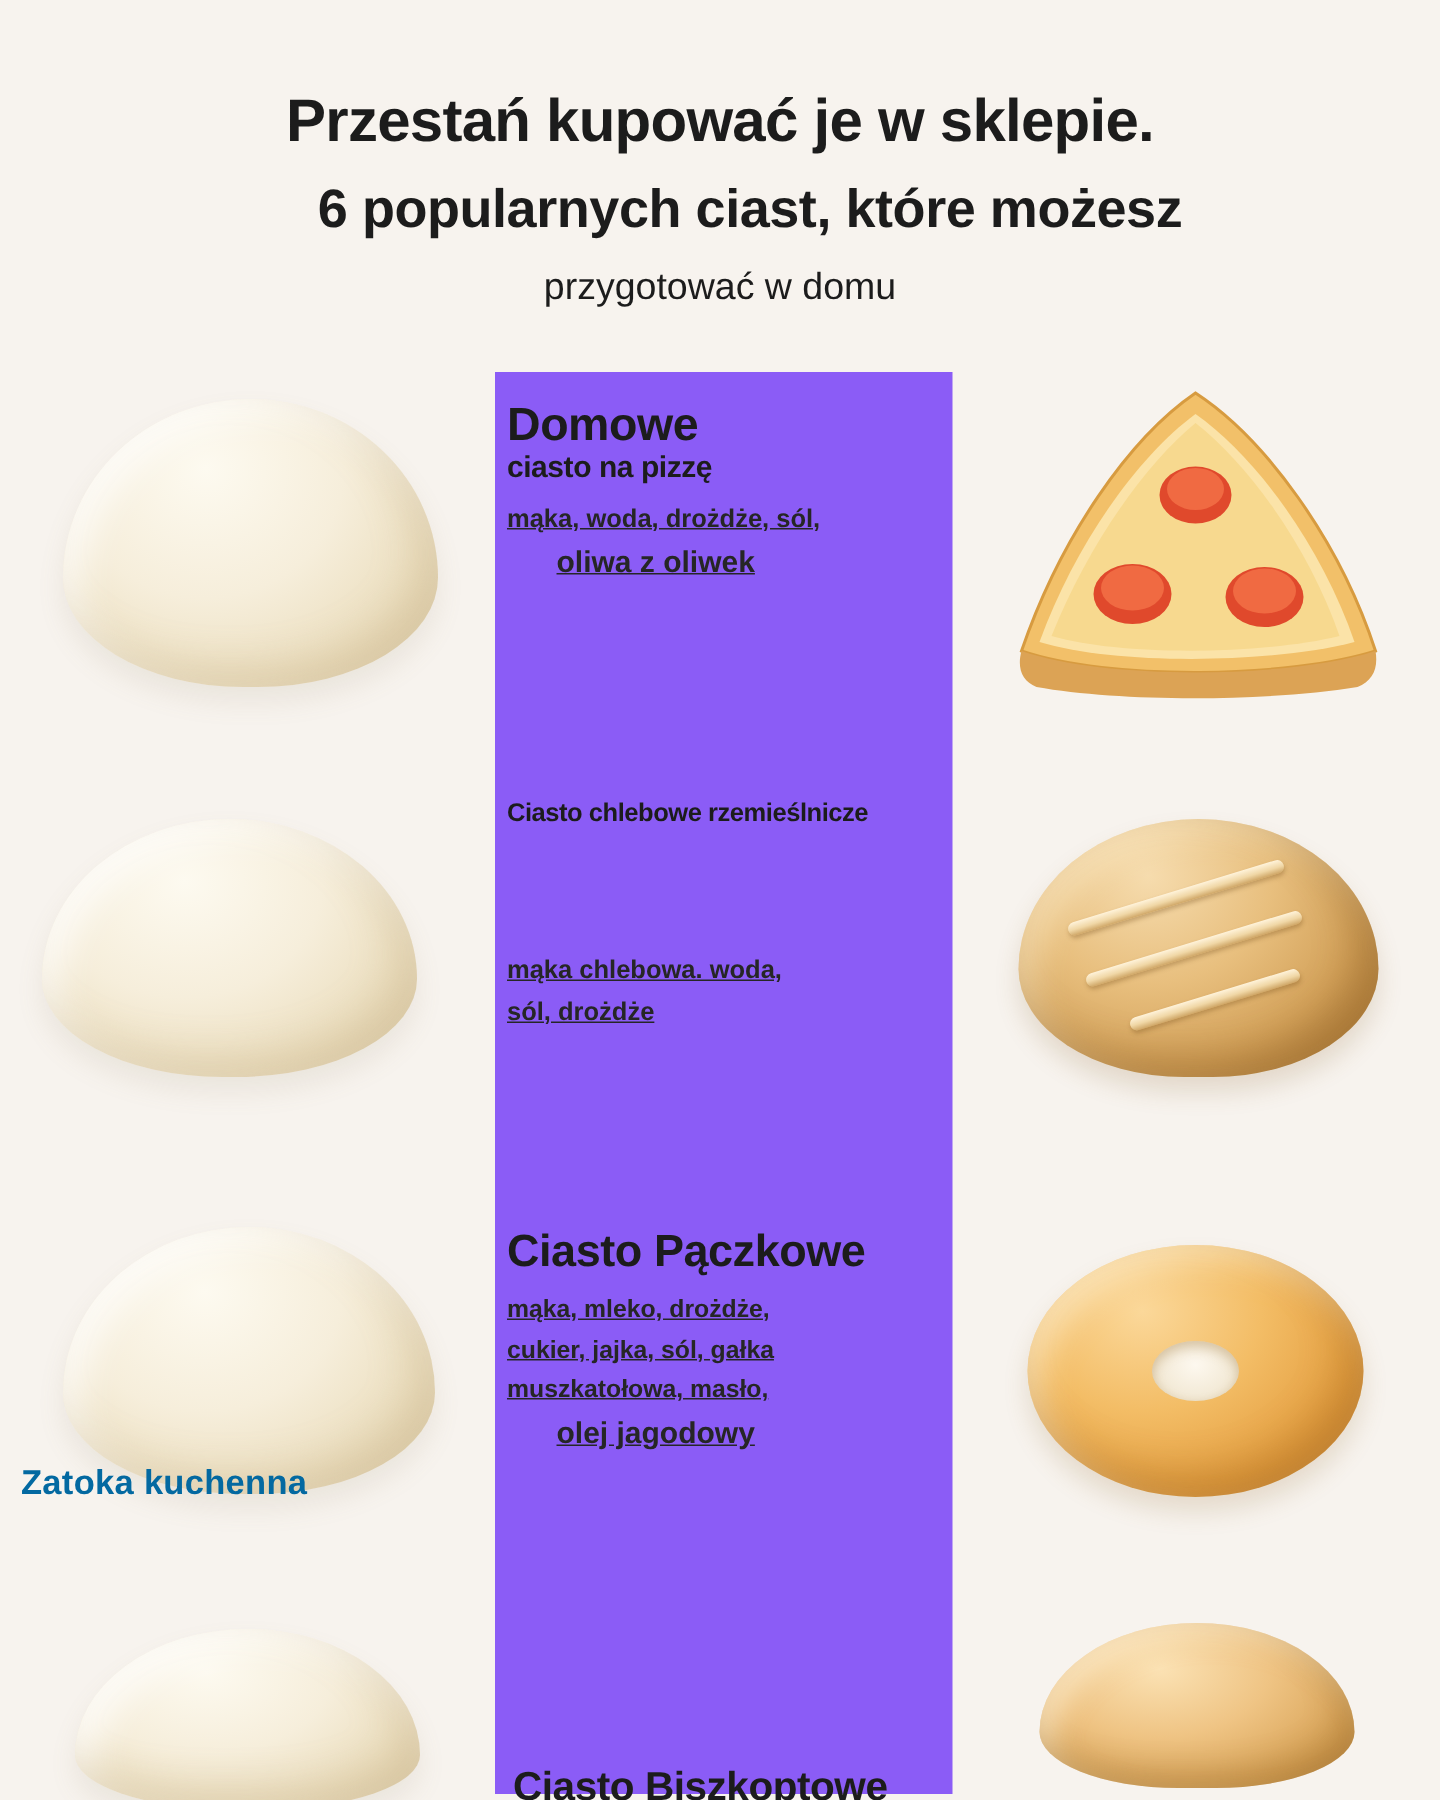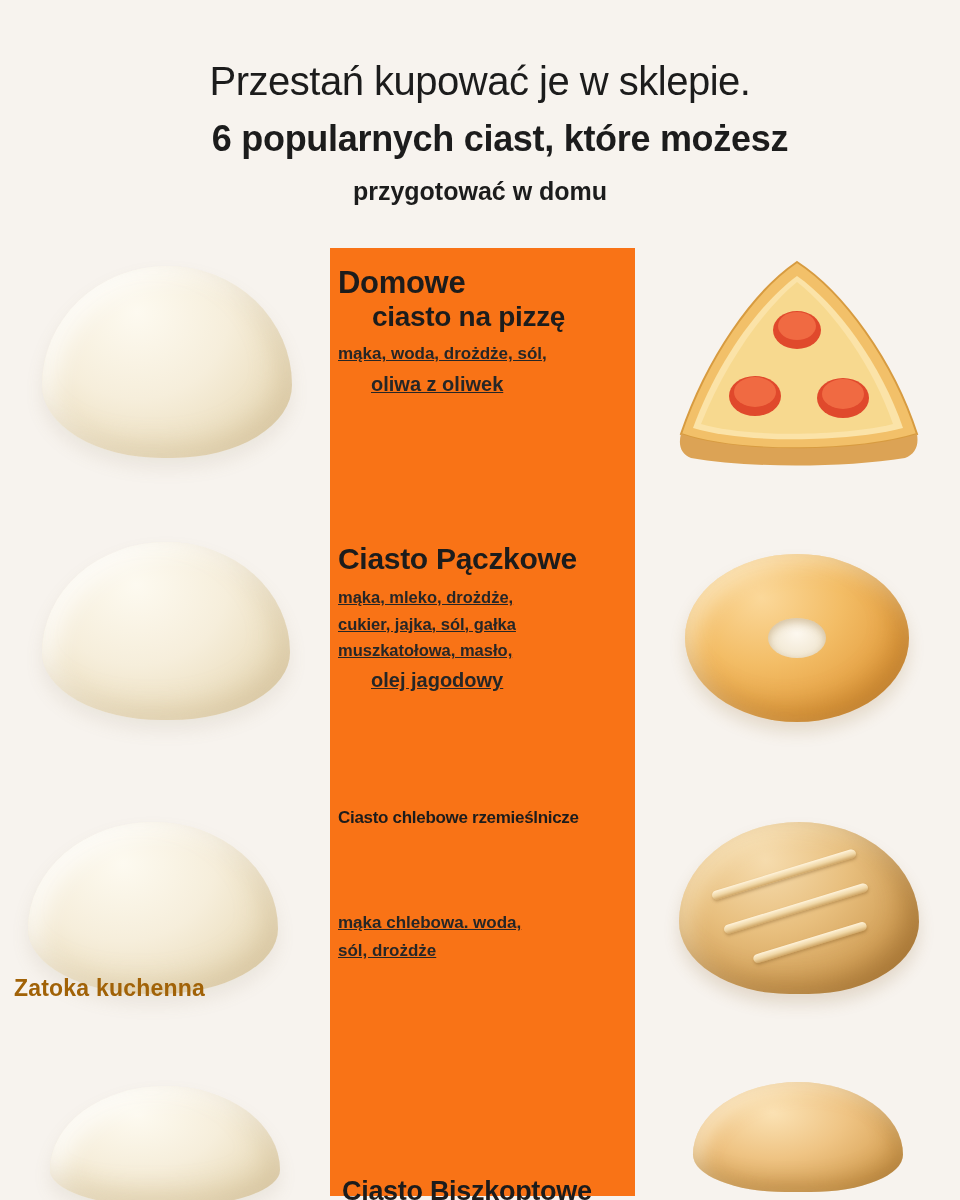--- a/index.html
+++ b/index.html
@@ -16,36 +16,36 @@
     color: #1c1c1c;
   }
 
   
   .header {
     padding-top: 58px;
     text-align: center;
   }
   .headline-1 {
     font-size: 40px;
-    font-weight: normal;
+    font-weight: bold;
     letter-spacing: -0.5px;
     line-height: 1.15;
     margin: 0 0 14px 0;
   }
   .headline-2 {
     font-size: 36px;
     font-weight: bold;
     letter-spacing: -0.3px;
     line-height: 1.15;
     margin: 0 0 18px 0;
     padding-left: 40px;
   }
   .headline-3 {
     font-size: 25px;
-    font-weight: bold;
+    font-weight: normal;
     margin: 0;
     text-align: center;
   }
 
   
   .rows {
     position: relative;
     margin-top: 42px;
   }
   .row {
@@ -59,41 +59,41 @@
   .col-left {
     width: 330px;
     flex: 0 0 330px;
     position: relative;
     height: 100%;
   }
   .col-mid {
     width: 305px;
     flex: 0 0 305px;
     position: relative;
-    background: #f97316;
+    background: #8b5cf6;
     height: 100%;
     padding-left: 8px;
     box-sizing: border-box;
   }
   .col-right {
     flex: 1 1 auto;
     position: relative;
     height: 100%;
   }
 
   .title {
     font-size: 30px;
     font-weight: bold;
     line-height: 1.12;
     letter-spacing: -0.3px;
     margin: 0;
     padding-top: 18px;
   }
   .title.two-line .t-line-1 { display: block; font-size: 31px; }
-  .title.two-line .t-line-2 { display: block; font-size: 28px; margin-left: 34px; }
+  .title.two-line .t-line-2 { display: block; font-size: 20px; }
 
   .ingredients {
     margin: 8px 0 0 0;
     font-size: 17px;
     line-height: 1.62;
     font-weight: 600;
     color: #262626;
     text-decoration: underline;
   }
   .ingredients .big {
@@ -128,21 +128,21 @@
   .dough-4 { left: 50px; top: 10px; width: 230px; height: 120px;
              border-radius: 50% 50% 45% 45% / 70% 70% 30% 30%; }
 
   
   .watermark {
     position: absolute;
     left: 14px;
     top: 975px;
     font-size: 23px;
     font-weight: bold;
-    color: #a16207;
+    color: #0369a1;
     letter-spacing: 0.2px;
   }
 
   
   .food { position: absolute; }
 
   
   .pizza { left: 12px; top: 8px; width: 300px; height: 210px; }
 
   
@@ -242,58 +242,58 @@
         <ellipse cx="150" cy="74" rx="24" ry="19" fill="#e0492c"></ellipse>
         <ellipse cx="150" cy="70" rx="19" ry="14" fill="#f06a42"></ellipse>
         <ellipse cx="108" cy="140" rx="26" ry="20" fill="#e0492c"></ellipse>
         <ellipse cx="108" cy="136" rx="21" ry="15" fill="#f06a42"></ellipse>
         <ellipse cx="196" cy="142" rx="26" ry="20" fill="#e0492c"></ellipse>
         <ellipse cx="196" cy="138" rx="21" ry="15" fill="#f06a42"></ellipse>
       </svg>
     </div>
   </div>
 
+  <div class="row row-3">
+    <div class="col-left">
+      <div class="dough dough-3"></div>
+    </div>
+    <div class="col-mid">
+      <div class="title compact">Ciasto chlebowe rzemieślnicze</div>
+      <div class="ingredients" style="margin-top:82px;">
+        <span>mąka chlebowa. woda,</span><br>
+        <span>sól, drożdże</span>
+      </div>
+    </div>
+    <div class="col-right">
+      <div class="food bread">
+        <div class="slash slash-1"></div>
+        <div class="slash slash-2"></div>
+        <div class="slash slash-3"></div>
+      </div>
+    </div>
+  </div>
+
   <div class="row row-2">
     <div class="col-left">
       <div class="dough dough-2"></div>
     </div>
     <div class="col-mid">
       <div class="title">Ciasto Pączkowe</div>
       <div class="ingredients small">
         <span>mąka, mleko, drożdże,</span><br>
         <span>cukier, jajka, sól, gałka</span><br>
         <span>muszkatołowa, masło,</span><br>
         <span class="big">olej jagodowy</span>
       </div>
     </div>
     <div class="col-right">
       <div class="food donut"></div>
     </div>
   </div>
 
-  <div class="row row-3">
-    <div class="col-left">
-      <div class="dough dough-3"></div>
-    </div>
-    <div class="col-mid">
-      <div class="title compact">Ciasto chlebowe rzemieślnicze</div>
-      <div class="ingredients" style="margin-top:82px;">
-        <span>mąka chlebowa. woda,</span><br>
-        <span>sól, drożdże</span>
-      </div>
-    </div>
-    <div class="col-right">
-      <div class="food bread">
-        <div class="slash slash-1"></div>
-        <div class="slash slash-2"></div>
-        <div class="slash slash-3"></div>
-      </div>
-    </div>
-  </div>
-
   <div class="row row-4">
     <div class="col-left">
       <div class="dough dough-4"></div>
     </div>
     <div class="col-mid"></div>
     <div class="col-right">
       <div class="food bottom-pastry"></div>
     </div>
   </div>
 

